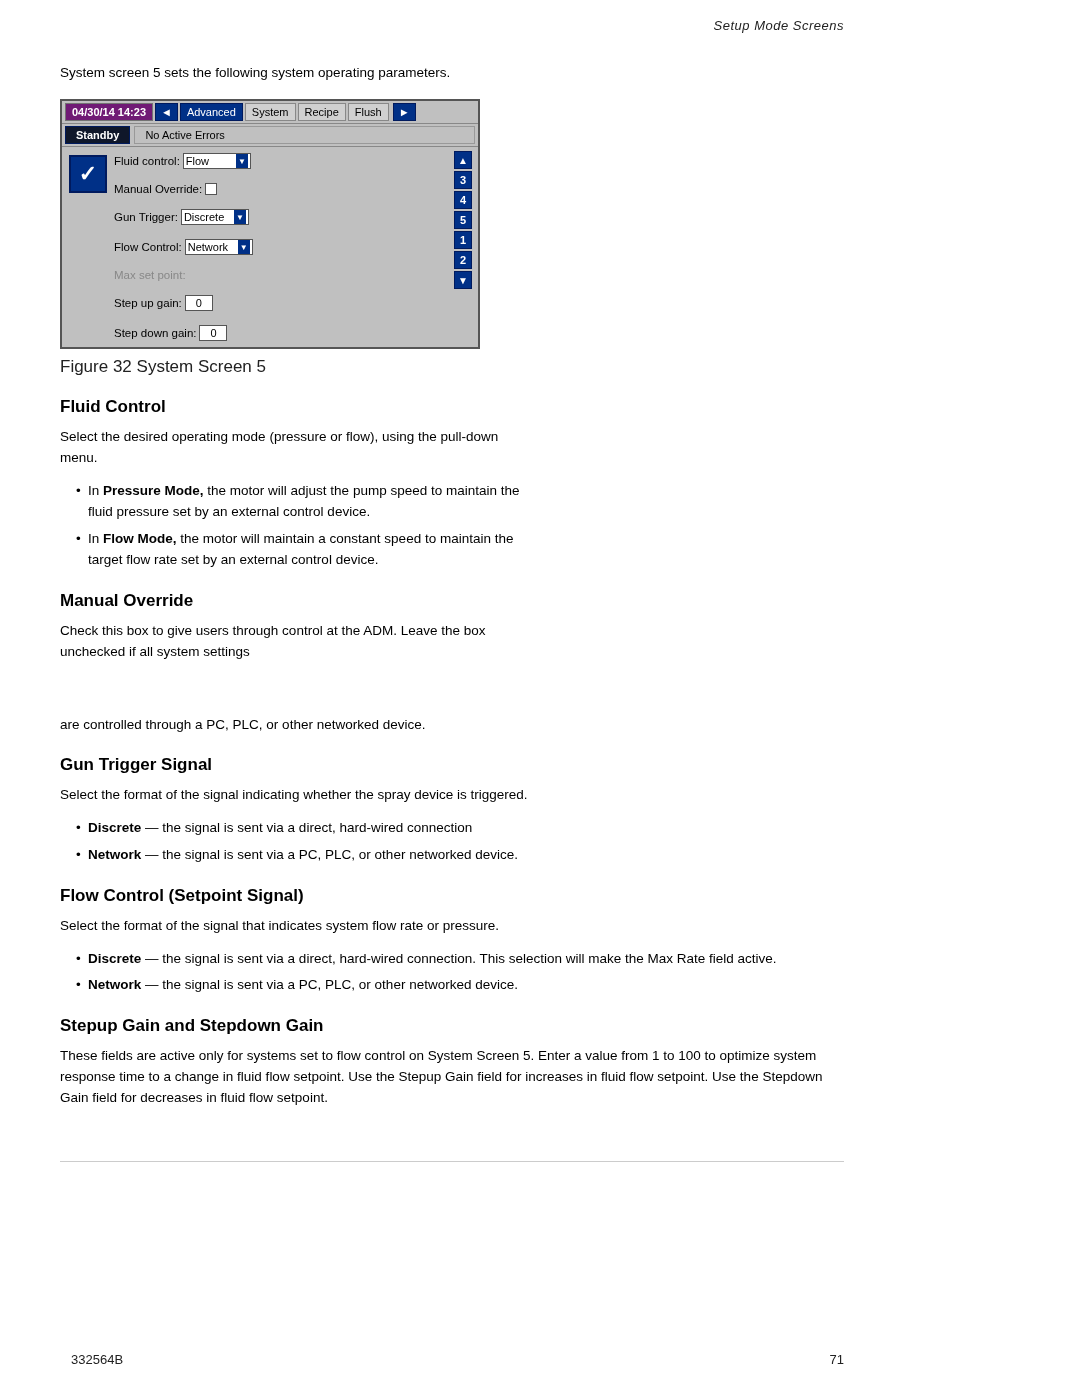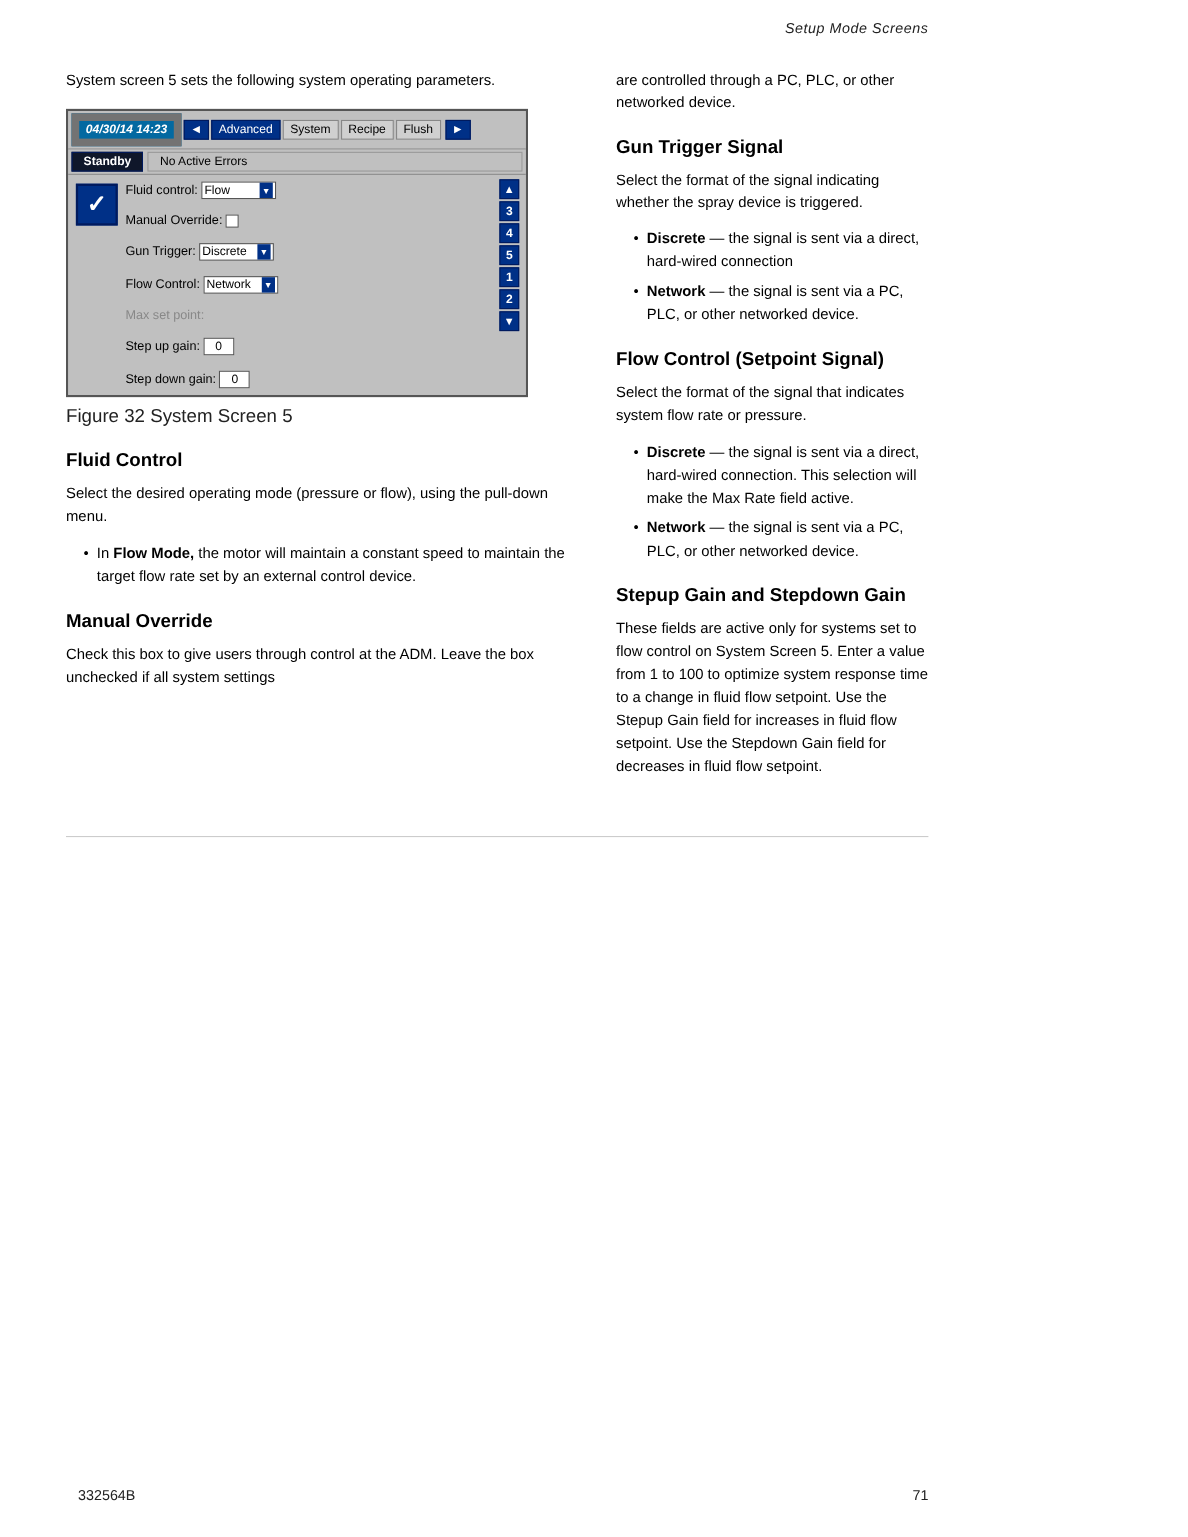--- a/index.html
+++ b/index.html
@@ -31,20 +31,21 @@
     }
     .page-title {
       font-size: 28px;
       font-weight: bold;
       margin-bottom: 22px;
       font-family: Arial, Helvetica, sans-serif;
     }
     .two-col {
       display: flex;
       gap: 40px;
+      flex-direction: column;
     }
     .left-col {
       width: 460px;
       flex-shrink: 0;
     }
     .right-col {
       flex: 1;
     }
     .intro-text {
       font-size: 13.5px;
@@ -61,27 +62,26 @@
     }
     .screen-nav {
       display: flex;
       align-items: center;
       background: #c0c0c0;
       border-bottom: 1px solid #888;
       padding: 2px 3px;
       gap: 2px;
     }
     .nav-date {
-      background: #0369a1;
+      background: #701a75;
       color: #fff;
       padding: 2px 6px;
       font-size: 11px;
       font-weight: bold;
-      border: 7px solid #737373;
-      font-style: italic;
+      border: 1px solid #737373;
     }
     .nav-arrow-left {
       background: #003087;
       color: #fff;
       padding: 2px 5px;
       font-size: 11px;
       border: 1px solid #001a5e;
       cursor: pointer;
     }
     .nav-btn {
@@ -403,20 +403,23 @@
           </div>
         </div>
 
         <p class="figure-caption">Figure 32  System Screen 5</p>
 
         <div class="section-gap">
           <h2 class="section-heading">Fluid Control</h2>
           <p class="section-text">Select the desired operating mode (pressure or flow), using the pull-down menu.</p>
           <ul class="bullet-list">
             <li>
+              In <span class="bold-term">Pressure Mode,</span> the motor will adjust the pump speed to maintain the fluid pressure set by an external control device.
+            </li>
+            <li>
               In <span class="bold-term">Flow Mode,</span> the motor will maintain a constant speed to maintain the target flow rate set by an external control device.
             </li>
           </ul>
         </div>
 
         <div class="section-gap">
           <h2 class="section-heading">Manual Override</h2>
           <p class="section-text">Check this box to give users through control at the ADM. Leave the box unchecked if all system settings</p>
         </div>
 

